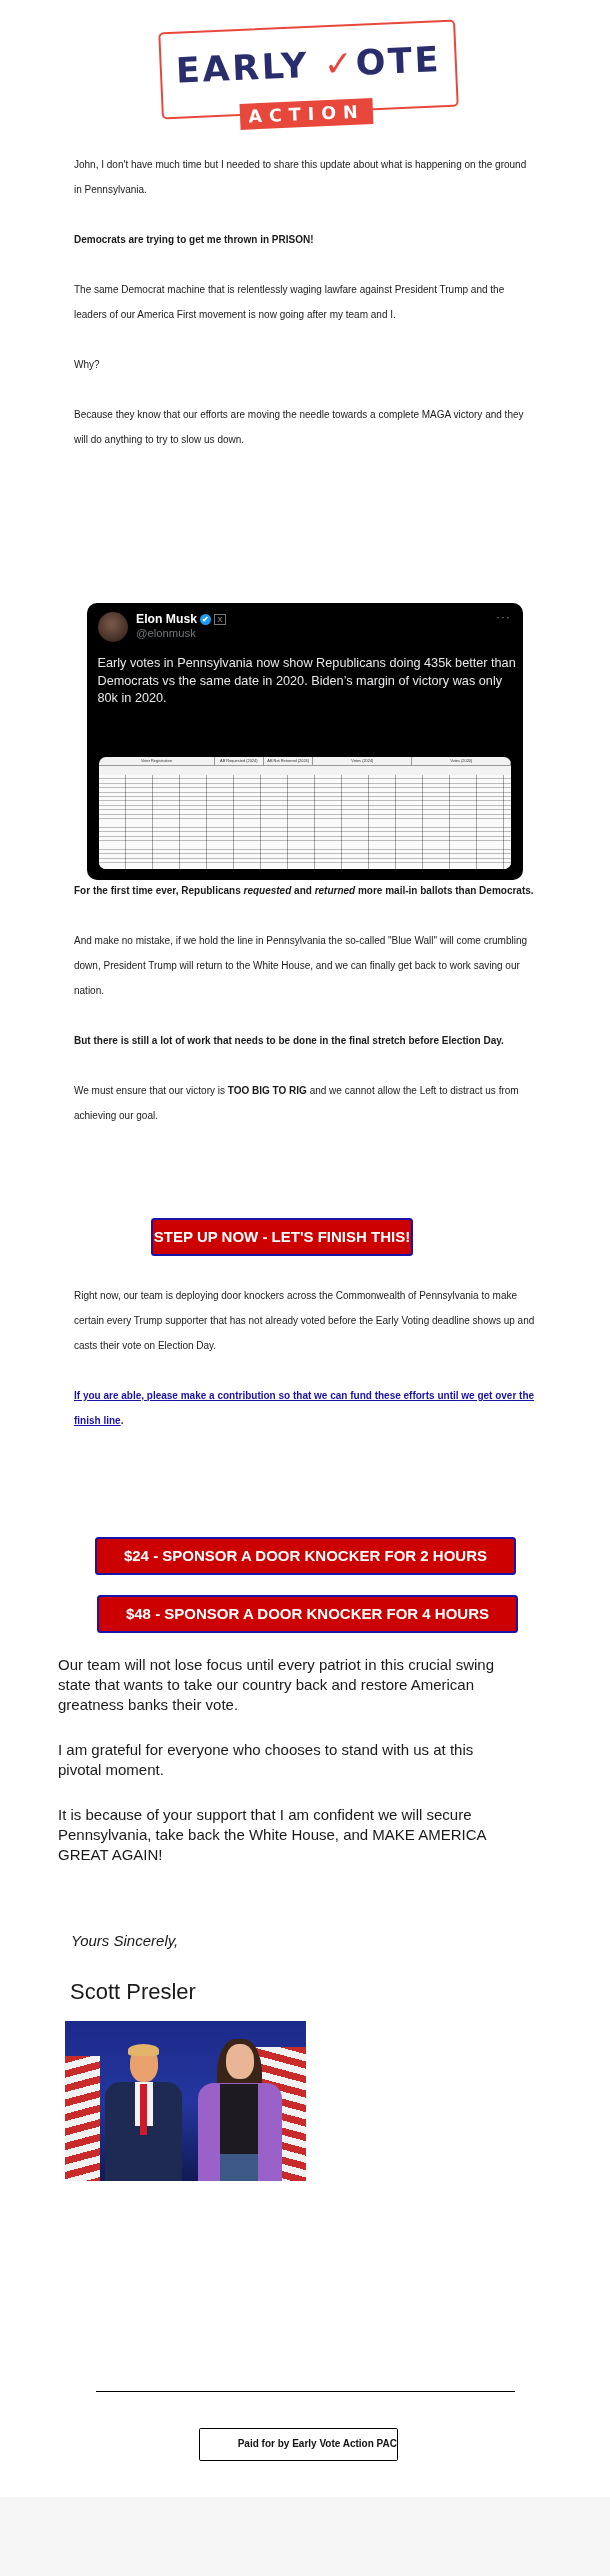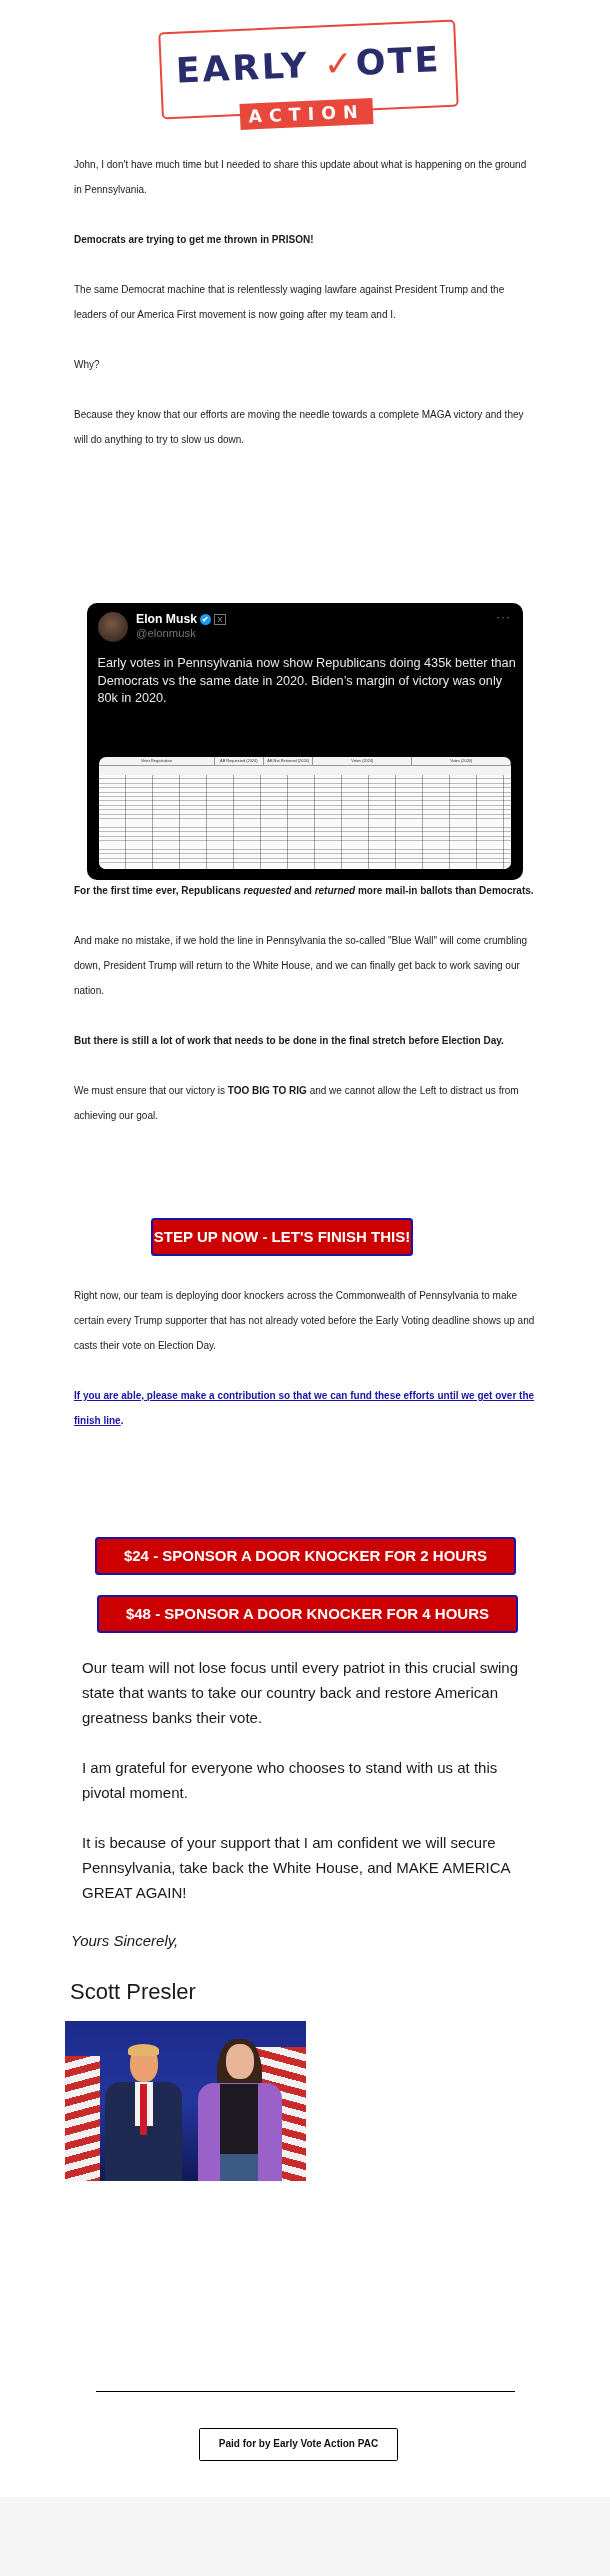--- a/index.html
+++ b/index.html
@@ -33,42 +33,42 @@
   .tw-rows { position: absolute; top: 17.5px; left: 0; width: 100%; height: 94px;
     background-image: repeating-linear-gradient(to bottom, #fafafa 0, #fafafa 3.5px, #bbb 3.5px, #bbb 4.4px),
                       repeating-linear-gradient(to right, transparent 0, transparent 26px, #aaa 26px, #aaa 27px); background-blend-mode: multiply; }
 
   .btn { position: absolute; background: #cc0000; border: 2.6px solid #1a13a8; border-radius: 3.5px; color: #fff; font-weight: bold; text-align: center; font-size: 15px; cursor: pointer; }
   .btn-step { left: 151px; top: 1218px; width: 262px; height: 38px; line-height: 33px; }
   .btn-12 { left: 100px; top: 1537px; width: 410px; height: 38px; line-height: 33px; }
   .btn-24 { left: 95px; top: 1537px; width: 421px; height: 38px; line-height: 33px; }
   .btn-48 { left: 97px; top: 1595px; width: 421px; height: 38px; line-height: 33px; }
 
-  .after { position: absolute; left: 82px; top: 1655px; width: 462px; font-size: 15px; line-height: 25px; }
+  .after { position: absolute; left: 58px; top: 1655px; width: 462px; font-size: 15px; line-height: 20px; }
   .after p { margin-bottom: 25px; }
   .closing { position: absolute; left: 71px; top: 1932px; font-style: italic; font-size: 15px; }
   .sig { position: absolute; left: 70px; top: 1979px; font-size: 22px; }
   .photo { position: absolute; left: 65px; top: 2021px; width: 241px; height: 160px; background: linear-gradient(180deg, #1c2a8a 0%, #24369e 50%, #111a55 100%); overflow: hidden; }
   .flag-l { position: absolute; left: 0; top: 35px; width: 35px; height: 125px; background: repeating-linear-gradient(165deg, #c92a2a 0, #c92a2a 7px, #f1f1f1 7px, #f1f1f1 14px); }
   .flag-r { position: absolute; right: 0; top: 26px; width: 52px; height: 134px; background: repeating-linear-gradient(195deg, #c92a2a 0, #c92a2a 7px, #f1f1f1 7px, #f1f1f1 14px); }
   .p1 { position: absolute; left: 35px; top: 26px; width: 87px; height: 134px; }
   .p1-head { position: absolute; left: 30px; top: 0; width: 28px; height: 35px; border-radius: 45%; background: #e9a26e; }
   .p1-hair { position: absolute; left: 28px; top: -3.5px; width: 31px; height: 12.2px; border-radius: 50% 50% 20% 20%; background: #e3b46a; }
   .p1-body { position: absolute; left: 5.2px; top: 35px; width: 77px; height: 99px; background: #1f2a52; border-radius: 15.7px 15.7px 0 0; }
   .p1-shirt { position: absolute; left: 35px; top: 35px; width: 17.5px; height: 44px; background: #f3f3f3; }
   .p1-tie { position: absolute; left: 40px; top: 37px; width: 7px; height: 51px; background: #d01a2a; }
   .p2 { position: absolute; left: 131px; top: 17.5px; width: 87px; height: 142px; }
   .p2-hair { position: absolute; left: 21px; top: 0; width: 45px; height: 87px; background: #3a2418; border-radius: 40% 40% 10% 10%; }
   .p2-head { position: absolute; left: 30px; top: 5.2px; width: 28px; height: 35px; border-radius: 45%; background: #e8b596; }
   .p2-body { position: absolute; left: 1.7px; top: 44px; width: 84px; height: 99px; background: #9a62c8; border-radius: 15.7px 15.7px 0 0; }
   .p2-vest { position: absolute; left: 24.4px; top: 45px; width: 38px; height: 70px; background: #1e1a22; }
   .p2-jeans { position: absolute; left: 24.4px; top: 115px; width: 38px; height: 27px; background: #3c5a85; }
 
   .divider { position: absolute; left: 96px; top: 2391px; width: 419px; height: 0.9px; background: #000; }
-  .paidfor { position: absolute; left: 199px; top: 2428px; width: 199px; height: 33px; border: 1.7px solid #000; border-radius: 1.7px; text-align: center; line-height: 30px; font-size: 10px; font-weight: bold; color: #111; }
+  .paidfor { position: absolute; left: 199px; top: 2428px; width: 199px; height: 33px; border: 1.7px solid #000; border-radius: 1.7px; text-align: right; line-height: 30px; font-size: 10px; font-weight: bold; color: #111; }
   .footer-gray { position: absolute; left: 0; top: 2497px; width: 611px; height: 79px; background: #f5f5f5; }
 </style>
 </head>
 <body>
 
 <div class="page">
 
   <div class="logo-wrap">
     <div class="logo-box"></div>
     <div class="logo-text"><span>EARLY </span><span class="logo-check">✓</span><span>OTE</span></div>

